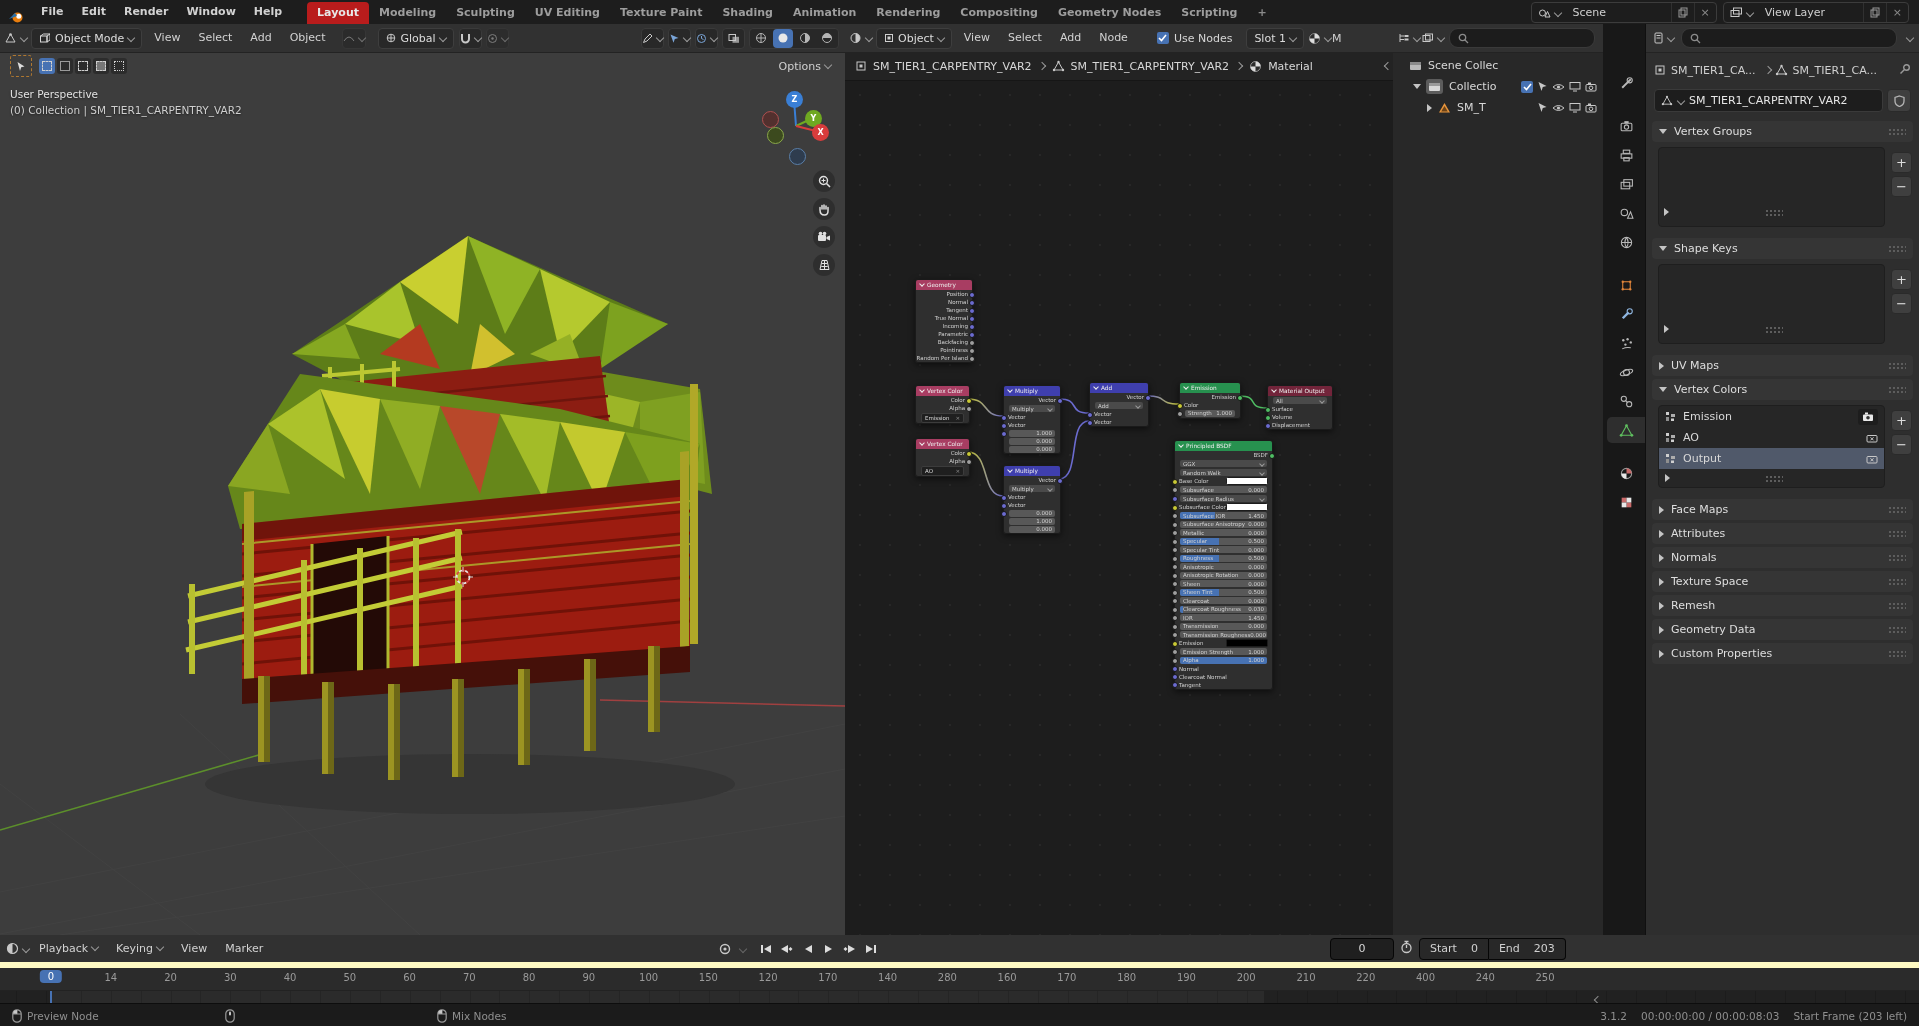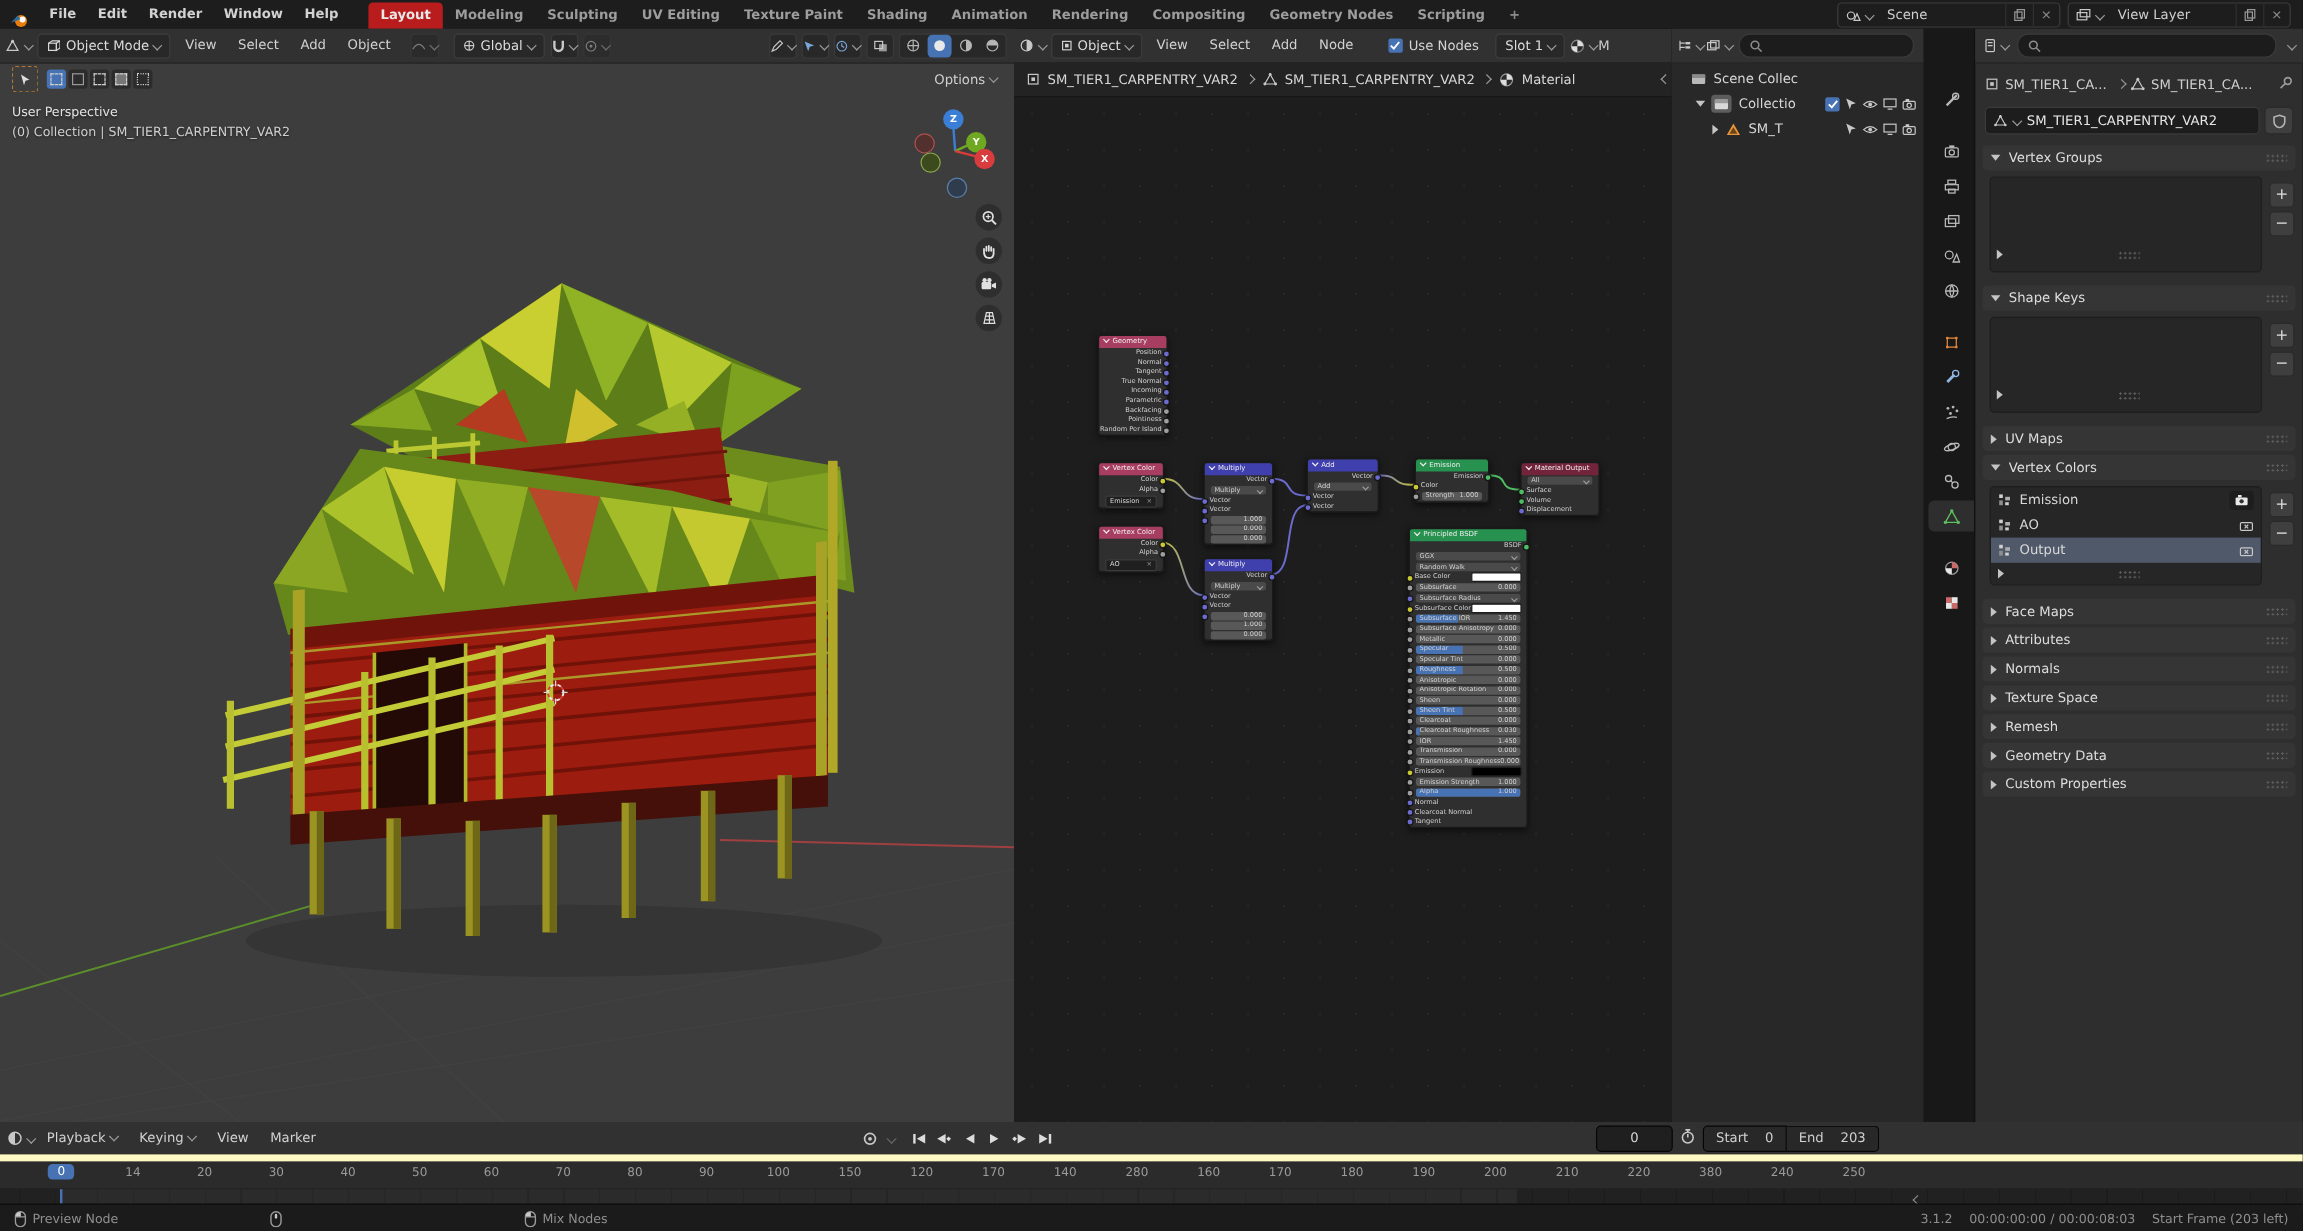--- a/index.html
+++ b/index.html
@@ -1366,21 +1366,21 @@
         <span class="tick-num" style="left: 827.88px;">170</span>
         <span class="tick-num" style="left: 887.64px;">140</span>
         <span class="tick-num" style="left: 947.4px;">280</span>
         <span class="tick-num" style="left: 1007.16px;">160</span>
         <span class="tick-num" style="left: 1066.92px;">170</span>
         <span class="tick-num" style="left: 1126.68px;">180</span>
         <span class="tick-num" style="left: 1186.44px;">190</span>
         <span class="tick-num" style="left: 1246.2px;">200</span>
         <span class="tick-num" style="left: 1305.96px;">210</span>
         <span class="tick-num" style="left: 1365.72px;">220</span>
-        <span class="tick-num" style="left: 1425.48px;">380</span>
+        <span class="tick-num" style="left: 1425.48px;">400</span>
         <span class="tick-num" style="left: 1485.24px;">240</span>
         <span class="tick-num" style="left: 1545px;">250</span>
       </div>
     <div id="tl-strip">
       <div class="abs" style="left:0;top:0;bottom:0;width:51px;background:rgba(0,0,0,.22);"></div>
       <div class="abs" style="left:1264px;top:0;bottom:0;right:0;background:rgba(0,0,0,.22);"></div>
       <span class="cvl abs" style="left:1595px;top:6px;border-color:#8a8a8a;"></span>
     <div style="position: absolute; left: 50px; top: 0px; bottom: 0px; width: 2px; background: rgb(71, 114, 179);"></div>
       </div>
   </div>

